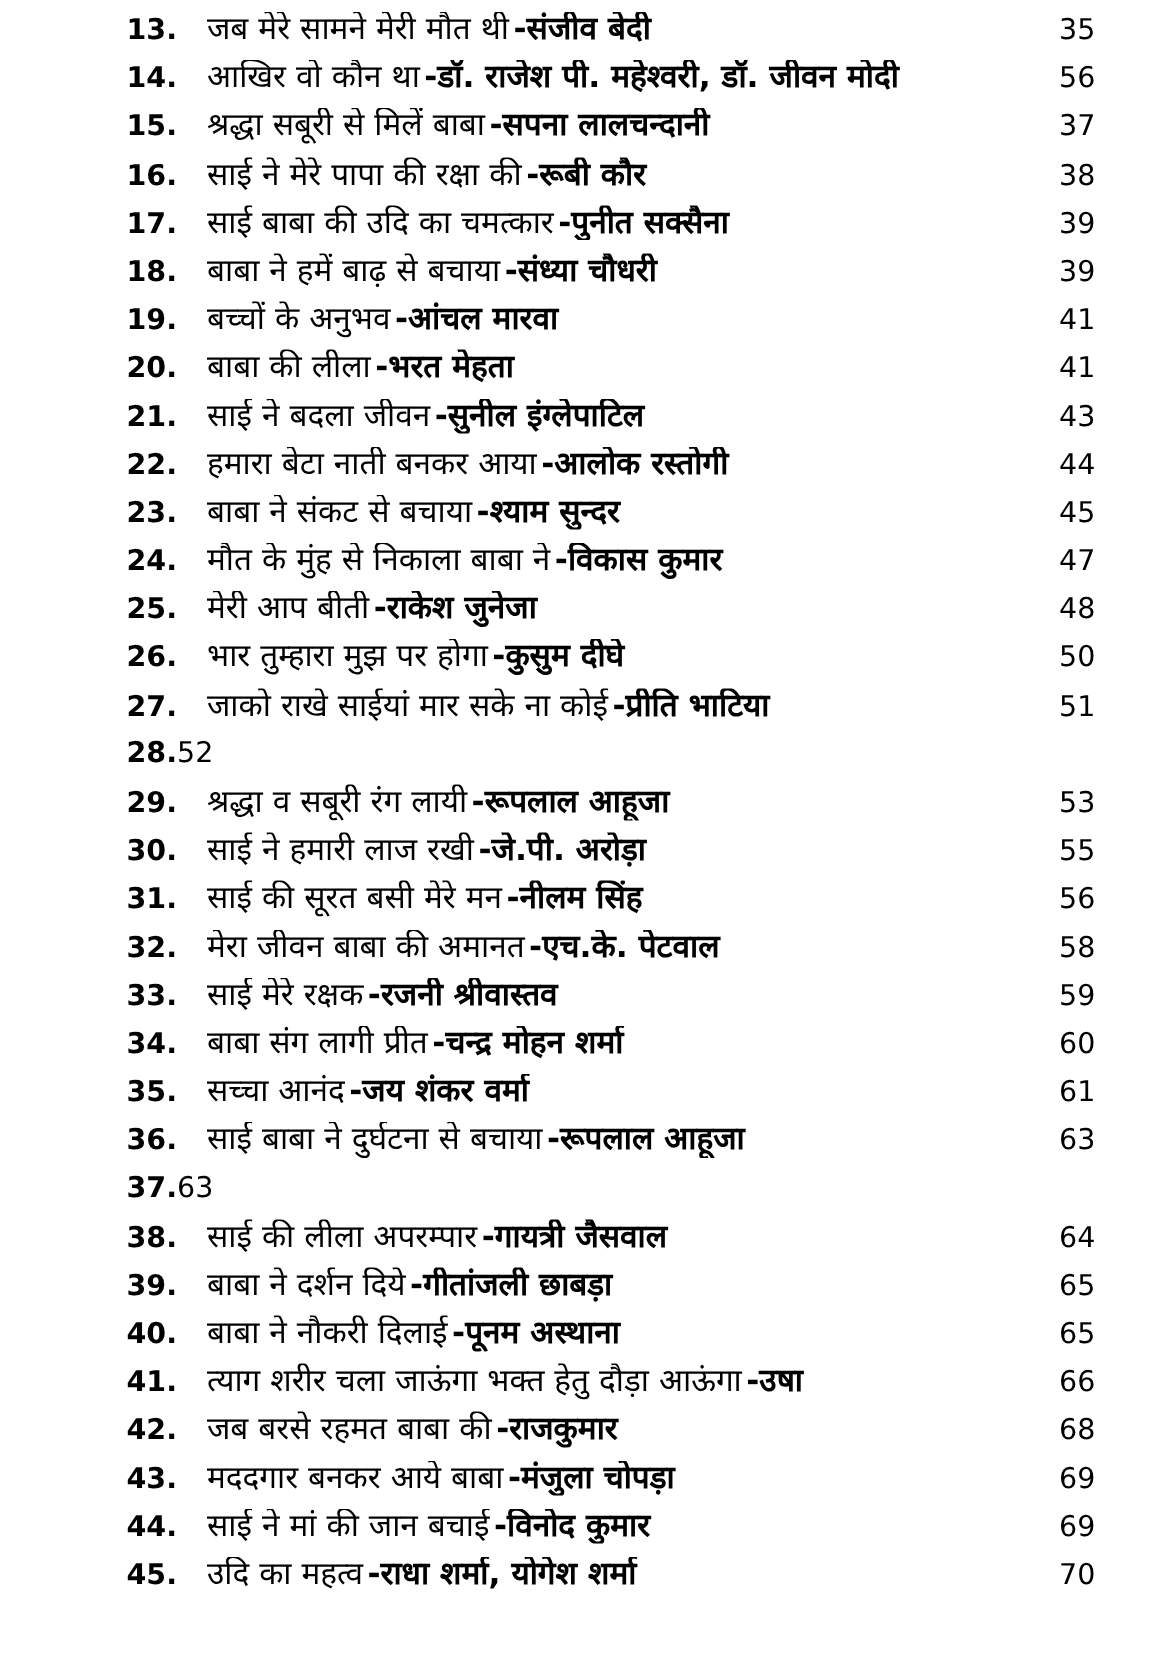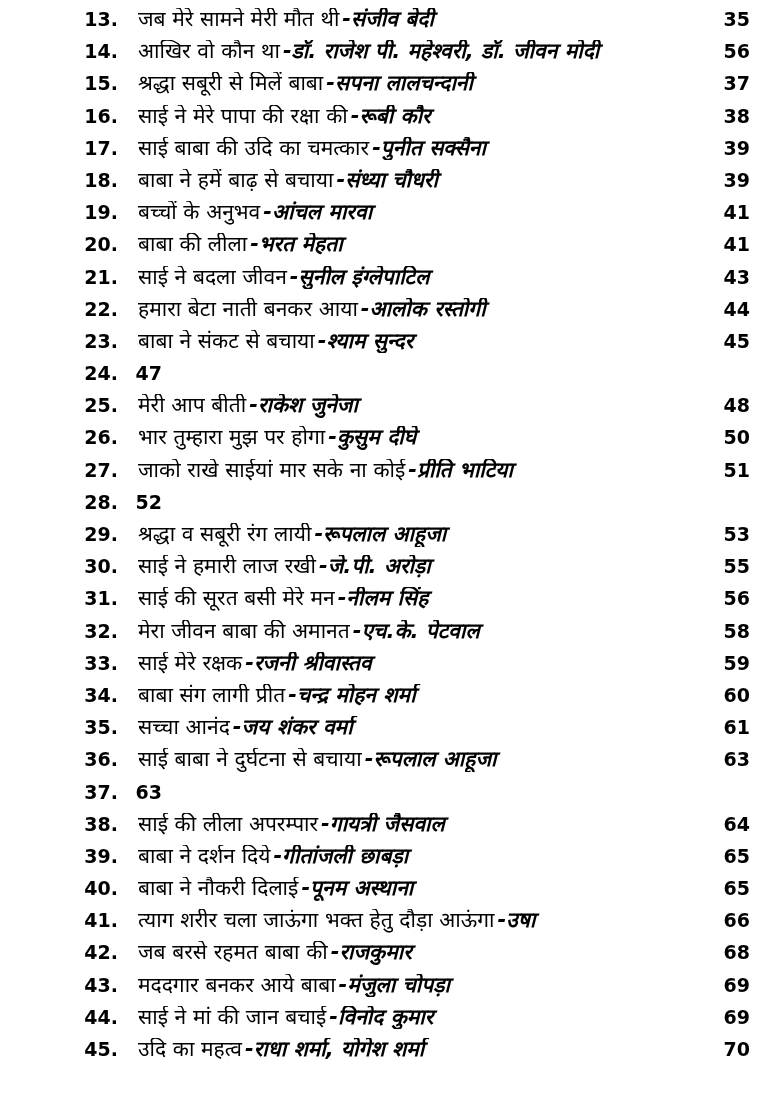--- a/index.html
+++ b/index.html
@@ -45,29 +45,27 @@
     padding-left: 20px;
     font-size: 21px;
     line-height: 1.12;
     overflow: hidden;
   }
   .toc-title {
     font-weight: 400;
   }
   .toc-author {
     font-weight: 700;
-    font-style: italic;
     padding-left: 3px;
   }
   .toc-page {
     flex: 0 0 44px;
     width: 44px;
-    text-align: right;
     font-size: 19px;
-    font-weight: 700;
+    font-weight: 400;
   }
 </style>
 </head>
 <body>
 
 <div class="page">
   <ul class="toc-list">
       <li class="toc-row">
         <span class="toc-num">13.</span>
         <span class="toc-entry"><span class="toc-title">जब मेरे सामने मेरी मौत थी</span><span class="toc-author">-संजीव बेदी</span></span>
@@ -118,20 +116,21 @@
         <span class="toc-entry"><span class="toc-title">हमारा बेटा नाती बनकर आया</span><span class="toc-author">-आलोक रस्तोगी</span></span>
         <span class="toc-page">44</span>
       </li>
       <li class="toc-row">
         <span class="toc-num">23.</span>
         <span class="toc-entry"><span class="toc-title">बाबा ने संकट से बचाया</span><span class="toc-author">-श्याम सुन्दर</span></span>
         <span class="toc-page">45</span>
       </li>
       <li class="toc-row">
         <span class="toc-num">24.</span>
+        <span class="toc-entry"><span class="toc-title">मौत के मुंह से निकाला बाबा ने</span><span class="toc-author">-विकास कुमार</span></span>
         <span class="toc-page">47</span>
       </li>
       <li class="toc-row">
         <span class="toc-num">25.</span>
         <span class="toc-entry"><span class="toc-title">मेरी आप बीती</span><span class="toc-author">-राकेश जुनेजा</span></span>
         <span class="toc-page">48</span>
       </li>
       <li class="toc-row">
         <span class="toc-num">26.</span>
         <span class="toc-entry"><span class="toc-title">भार तुम्हारा मुझ पर होगा</span><span class="toc-author">-कुसुम दीघे</span></span>

